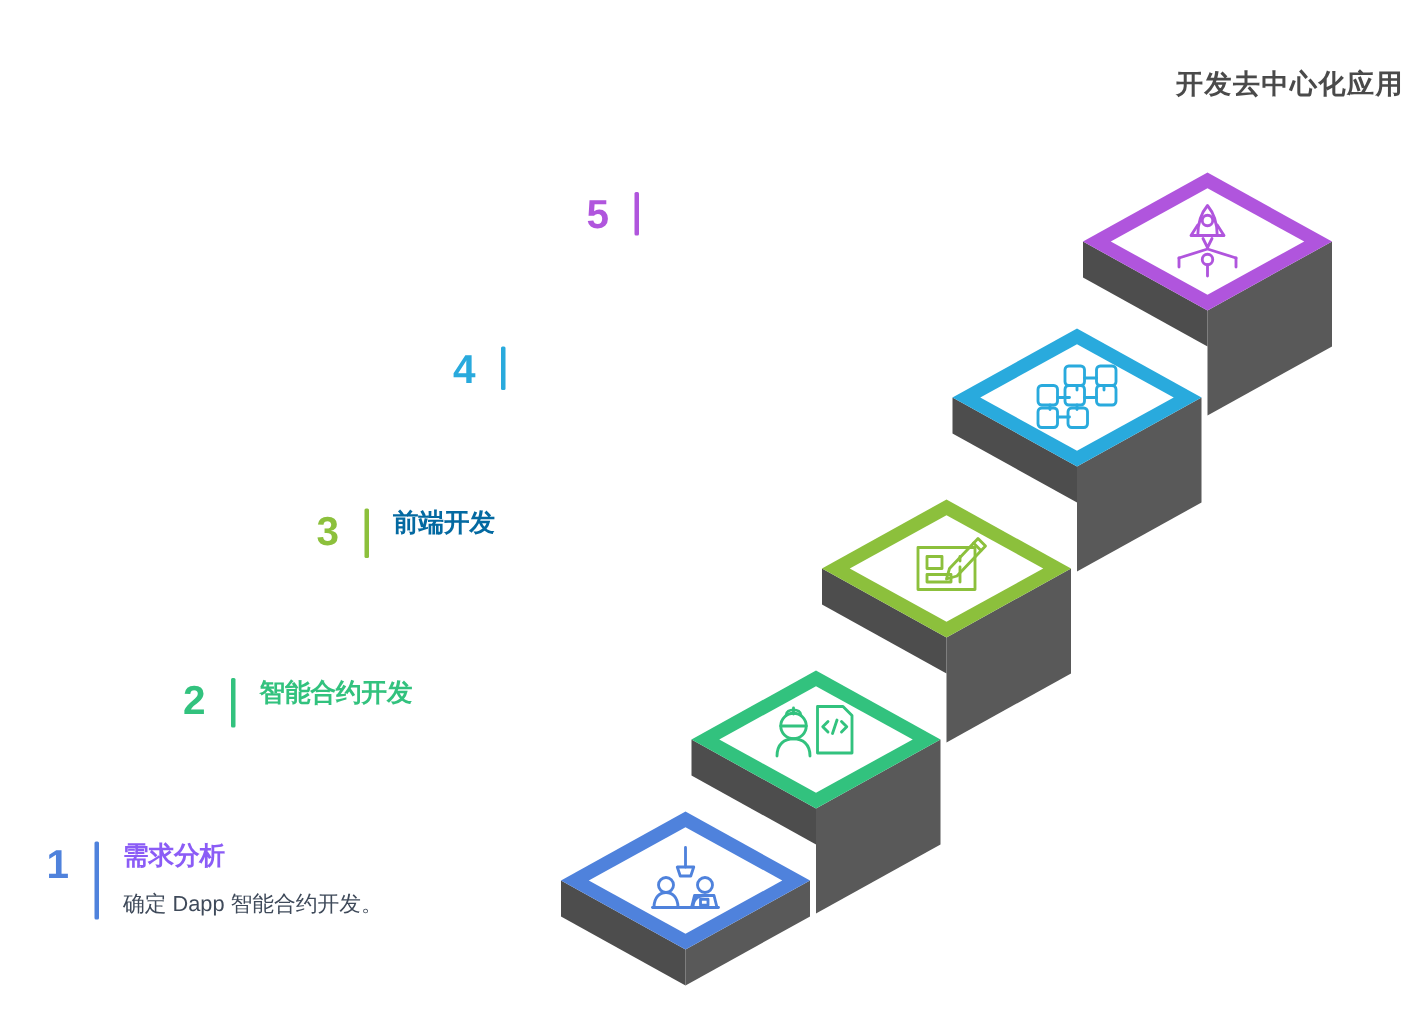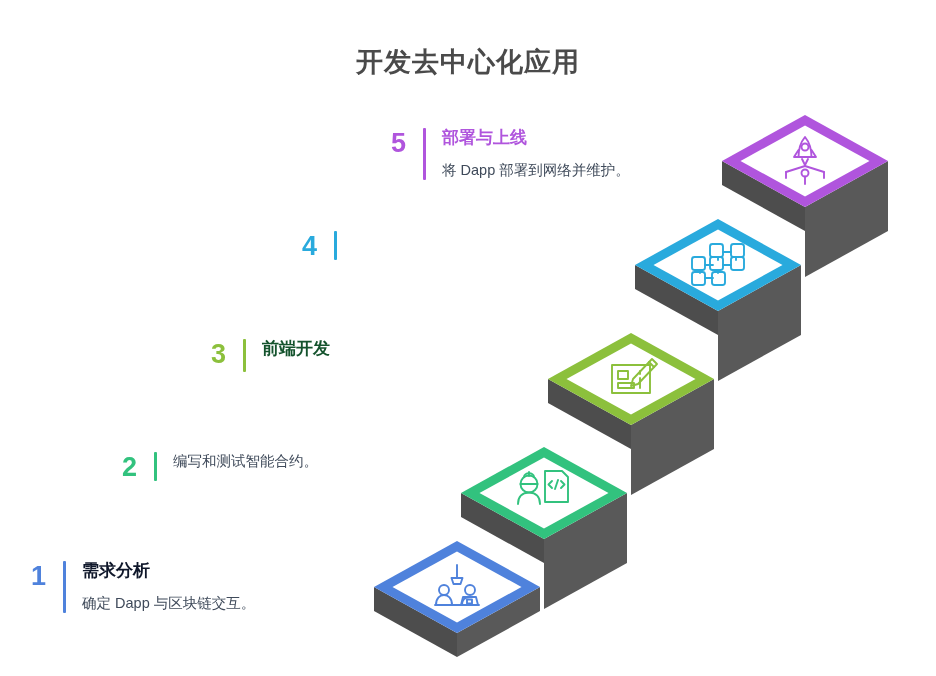--- a/index.html
+++ b/index.html
@@ -17,22 +17,22 @@
   #infographic {
     position: relative;
     width: 936px;
     height: 676px;
   }
   .page-title {
     position: absolute;
     left: 0;
     top: 44px;
     width: 936px;
-    text-align: center;
-    font-size: 27px;
+    text-align: right;
+    font-size: 18px;
     font-weight: bold;
     color: #4a4a4a;
     letter-spacing: 1px;
   }
   svg.stairs {
     position: absolute;
     left: 0;
     top: 0;
     width: 936px;
     height: 676px;
@@ -207,50 +207,46 @@
         <circle cx="805" cy="173" r="3.5"></circle>
         <line x1="805" y1="176.5" x2="805" y2="184"></line>
       </g>
     </g>
   </svg>
 
   <div class="step-text" style="left: 12px; top: 561px;">
     <div class="step-number" style="color:#4f82dc;">1</div>
     <div class="step-bar" style="background:#4f82dc;"></div>
     <div class="step-body">
-      <div class="step-heading" style="color:#0f172a;">需求分析</div>
-      <div class="step-desc">确定 Dapp 与区块链交互。</div>
+      <div class="step-heading" style="color:#8b5cf6;">需求分析</div>
+      <div class="step-desc">确定 Dapp 智能合约开发。</div>
     </div>
   </div>
 
   <div class="step-text" style="left: 103px; top: 452px;">
     <div class="step-number" style="color:#32c27e;">2</div>
     <div class="step-bar" style="background:#32c27e;"></div>
     <div class="step-body">
-      <div class="step-desc">编写和测试智能合约。</div>
+      <div class="step-heading" style="color:#32c27e;">智能合约开发</div>
     </div>
   </div>
 
   <div class="step-text" style="left: 192px; top: 339px;">
     <div class="step-number" style="color:#8cc03c;">3</div>
     <div class="step-bar" style="background:#8cc03c;"></div>
     <div class="step-body">
-      <div class="step-heading" style="color:#14532d;">前端开发</div>
+      <div class="step-heading" style="color:#0369a1;">前端开发</div>
     </div>
   </div>
 
   <div class="step-text" style="left: 283px; top: 231px;">
     <div class="step-number" style="color:#29aadd;">4</div>
     <div class="step-bar" style="background:#29aadd;"></div>
     <div class="step-body">
     </div>
   </div>
 
   <div class="step-text" style="left: 372px; top: 128px;">
     <div class="step-number" style="color:#b055dd;">5</div>
     <div class="step-bar" style="background:#b055dd;"></div>
-    <div class="step-body">
-      <div class="step-heading" style="color:#b055dd;">部署与上线</div>
-      <div class="step-desc">将 Dapp 部署到网络并维护。</div>
-    </div>
   </div>
 
 </div>
 
 </body></html>

